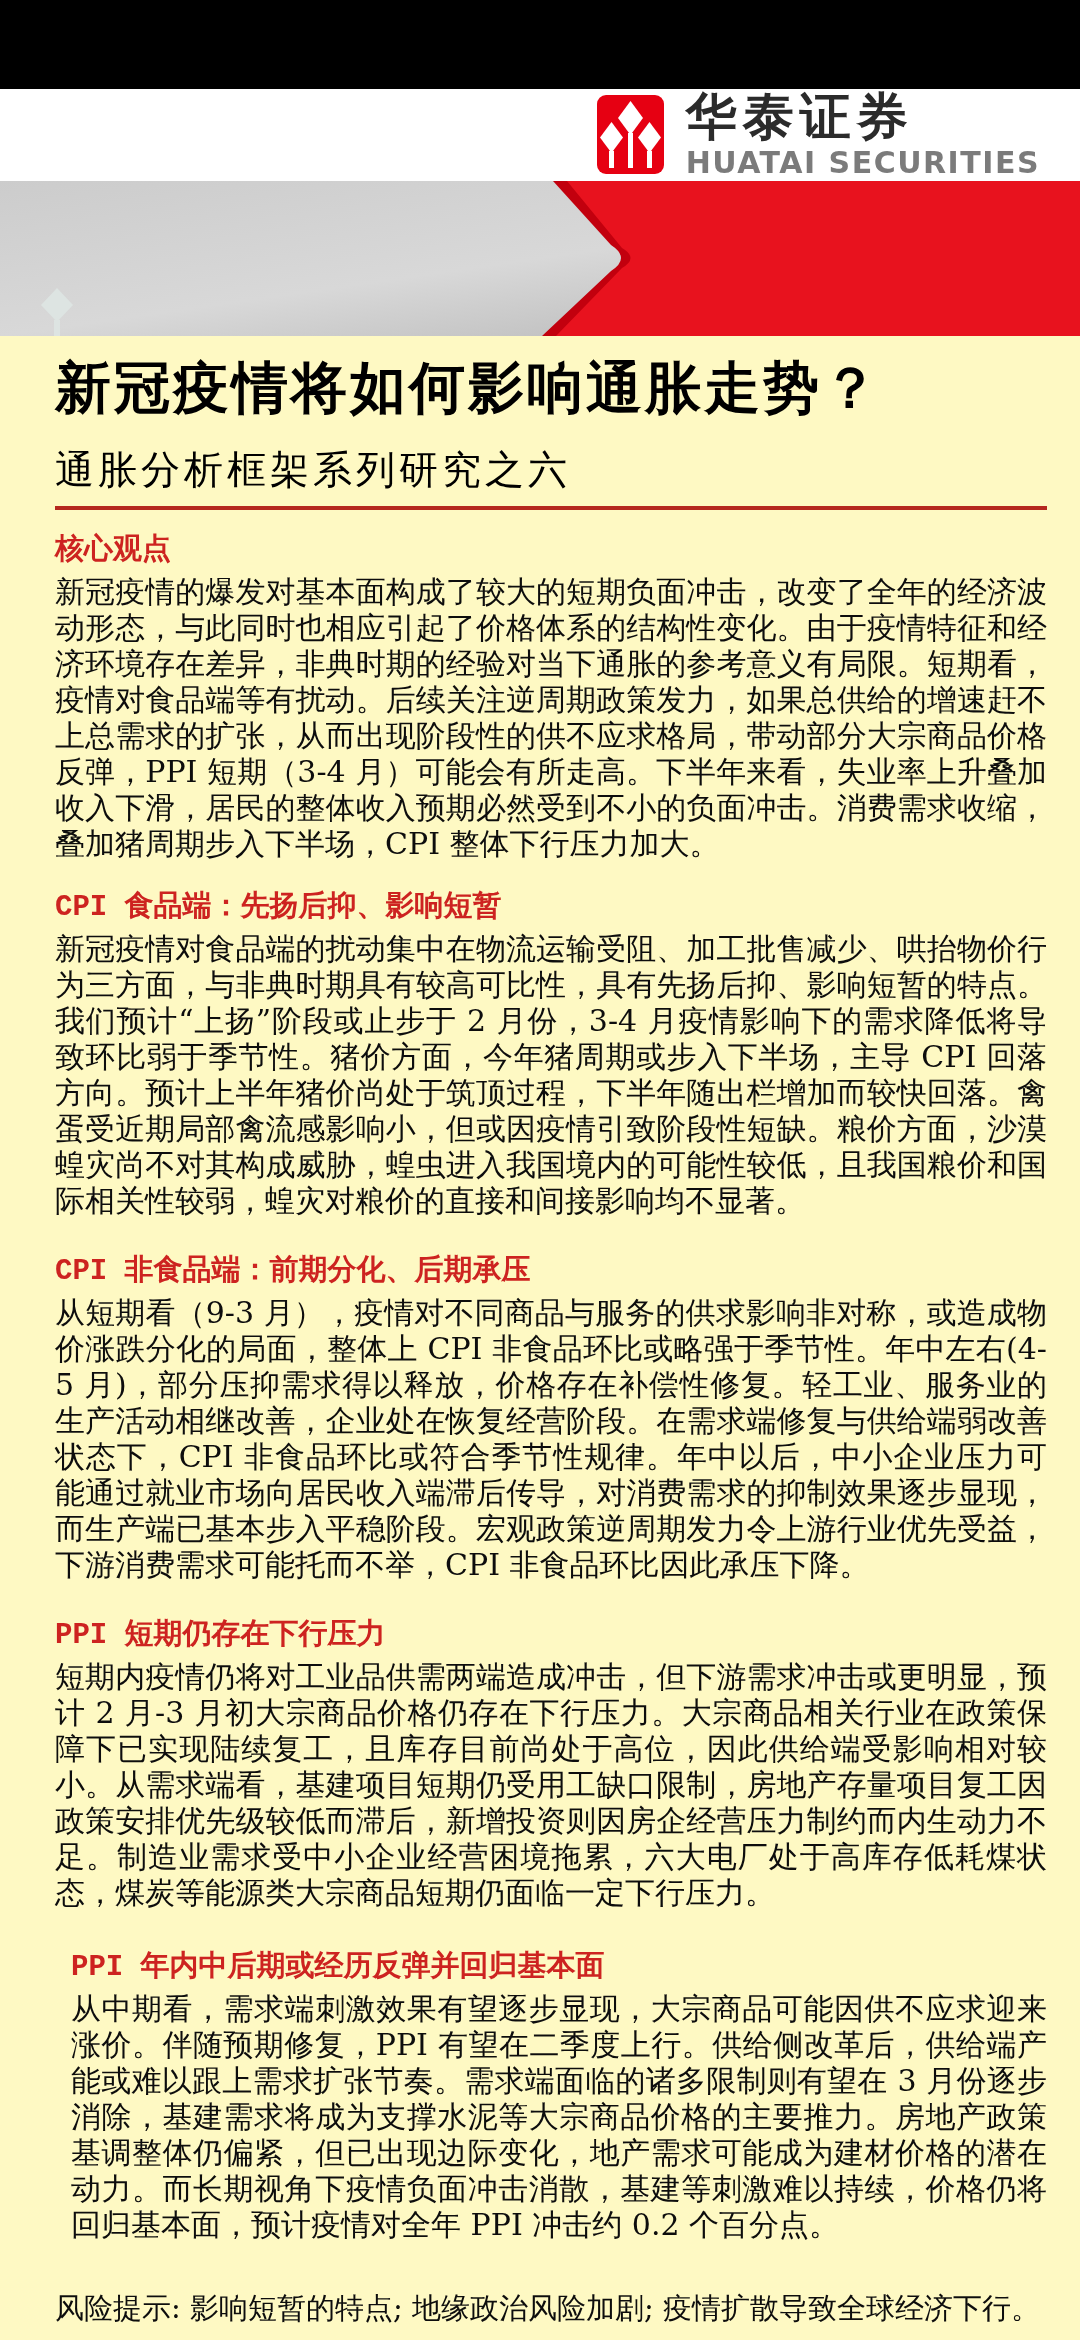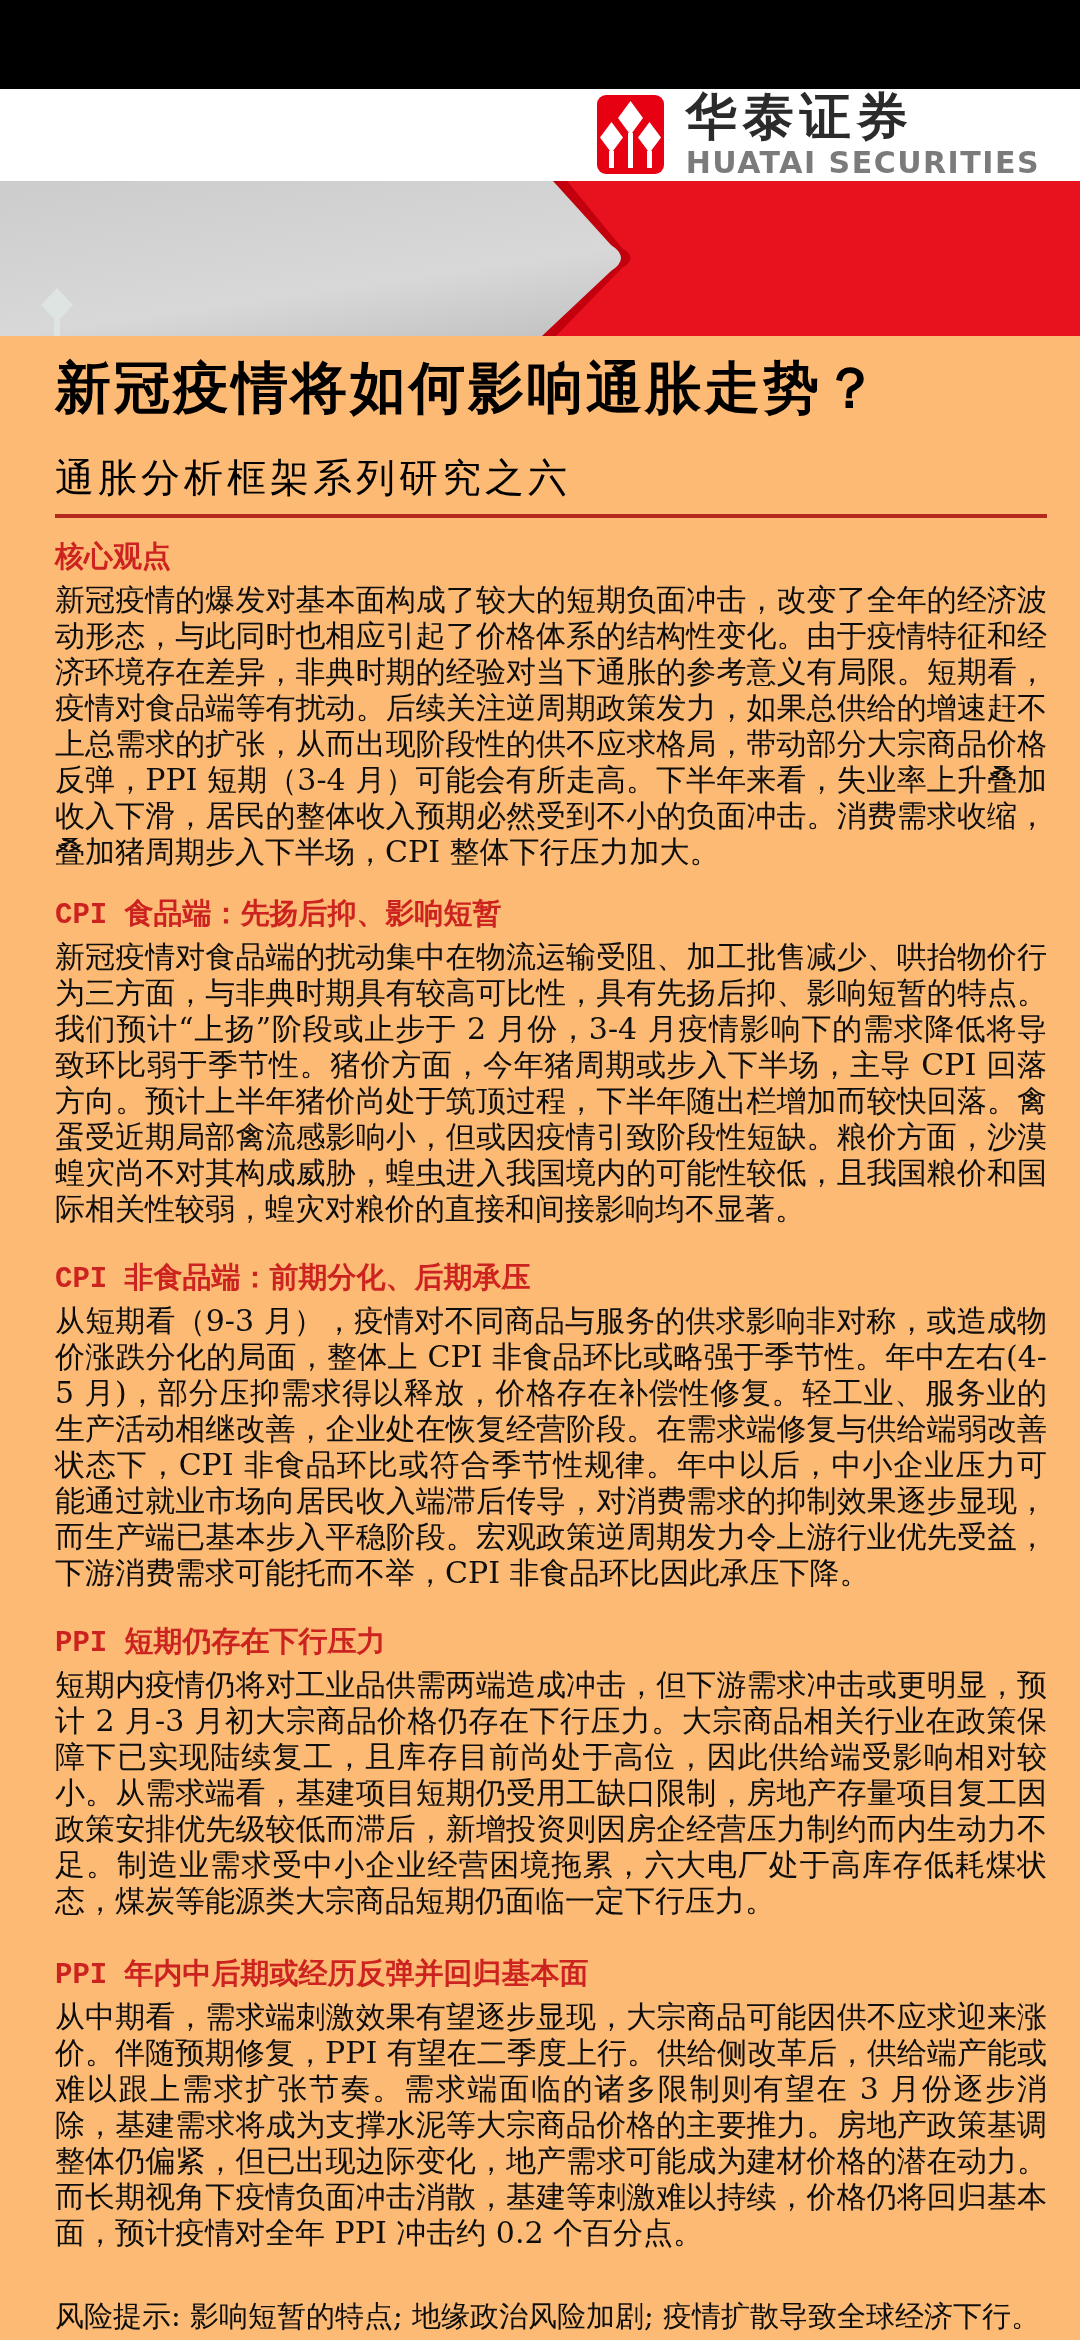--- a/index.html
+++ b/index.html
@@ -1,21 +1,21 @@
 <!DOCTYPE html>
 <html><head>
 <meta charset="utf-8">
 <style>
   * { margin:0; padding:0; box-sizing:border-box; }
   html,body { background:#ffffff; }
   .page {
     position:relative;
     width:1080px; height:2340px;
     margin:0 auto;
-    background:#fdba74;
+    background:#fef9c3;
     overflow:hidden;
     font-family:"DejaVu Serif", serif;
     color:#111111;
   }
   
   .top-bar { width:1080px; height:89px; background:#000000; }
 
   
   .brand-header {
     width:1080px; height:92px;
@@ -42,21 +42,21 @@
 
   
   .content { padding:0 33px 0 55px; }
   .report-title {
     margin-top:24px;
     font-family:Liberation Mono, monospace;
     font-size:56px; font-weight:bold; color:#000000;
     letter-spacing:3px; line-height:1.15; white-space:nowrap;
   }
   .report-subtitle {
-    margin-top:32px;
+    margin-top:24px;
     font-family:"DejaVu Serif", "Liberation Serif", serif;
     font-size:39px; font-weight:normal; color:#000000;
     letter-spacing:4px; line-height:1.15; white-space:nowrap;
   }
   .title-divider {
     margin-top:13px;
     height:4px; width:100%;
     background:#b5281e; border:none;
   }
   .section { margin-top:0; }
@@ -68,21 +68,21 @@
   .section-body {
     margin-top:7px;
     font-size:30px; line-height:36px;
     text-align:justify; text-justify:inter-ideograph;
     color:#0d0d0d;
   }
   .s1 { margin-top:25px; }
   .s2 { margin-top:30px; }
   .s3 { margin-top:37px; }
   .s4 { margin-top:37px; }
-  .s5 { margin-top:41px; }
+  .s5 { margin-top:41px;margin-left:16px; }
   .risk-note {
     margin-top:47px;
     font-size:29px; line-height:36px;
     color:#0d0d0d; white-space:nowrap;
   }
 </style>
 </head>
 <body>
 
 <div class="page">

